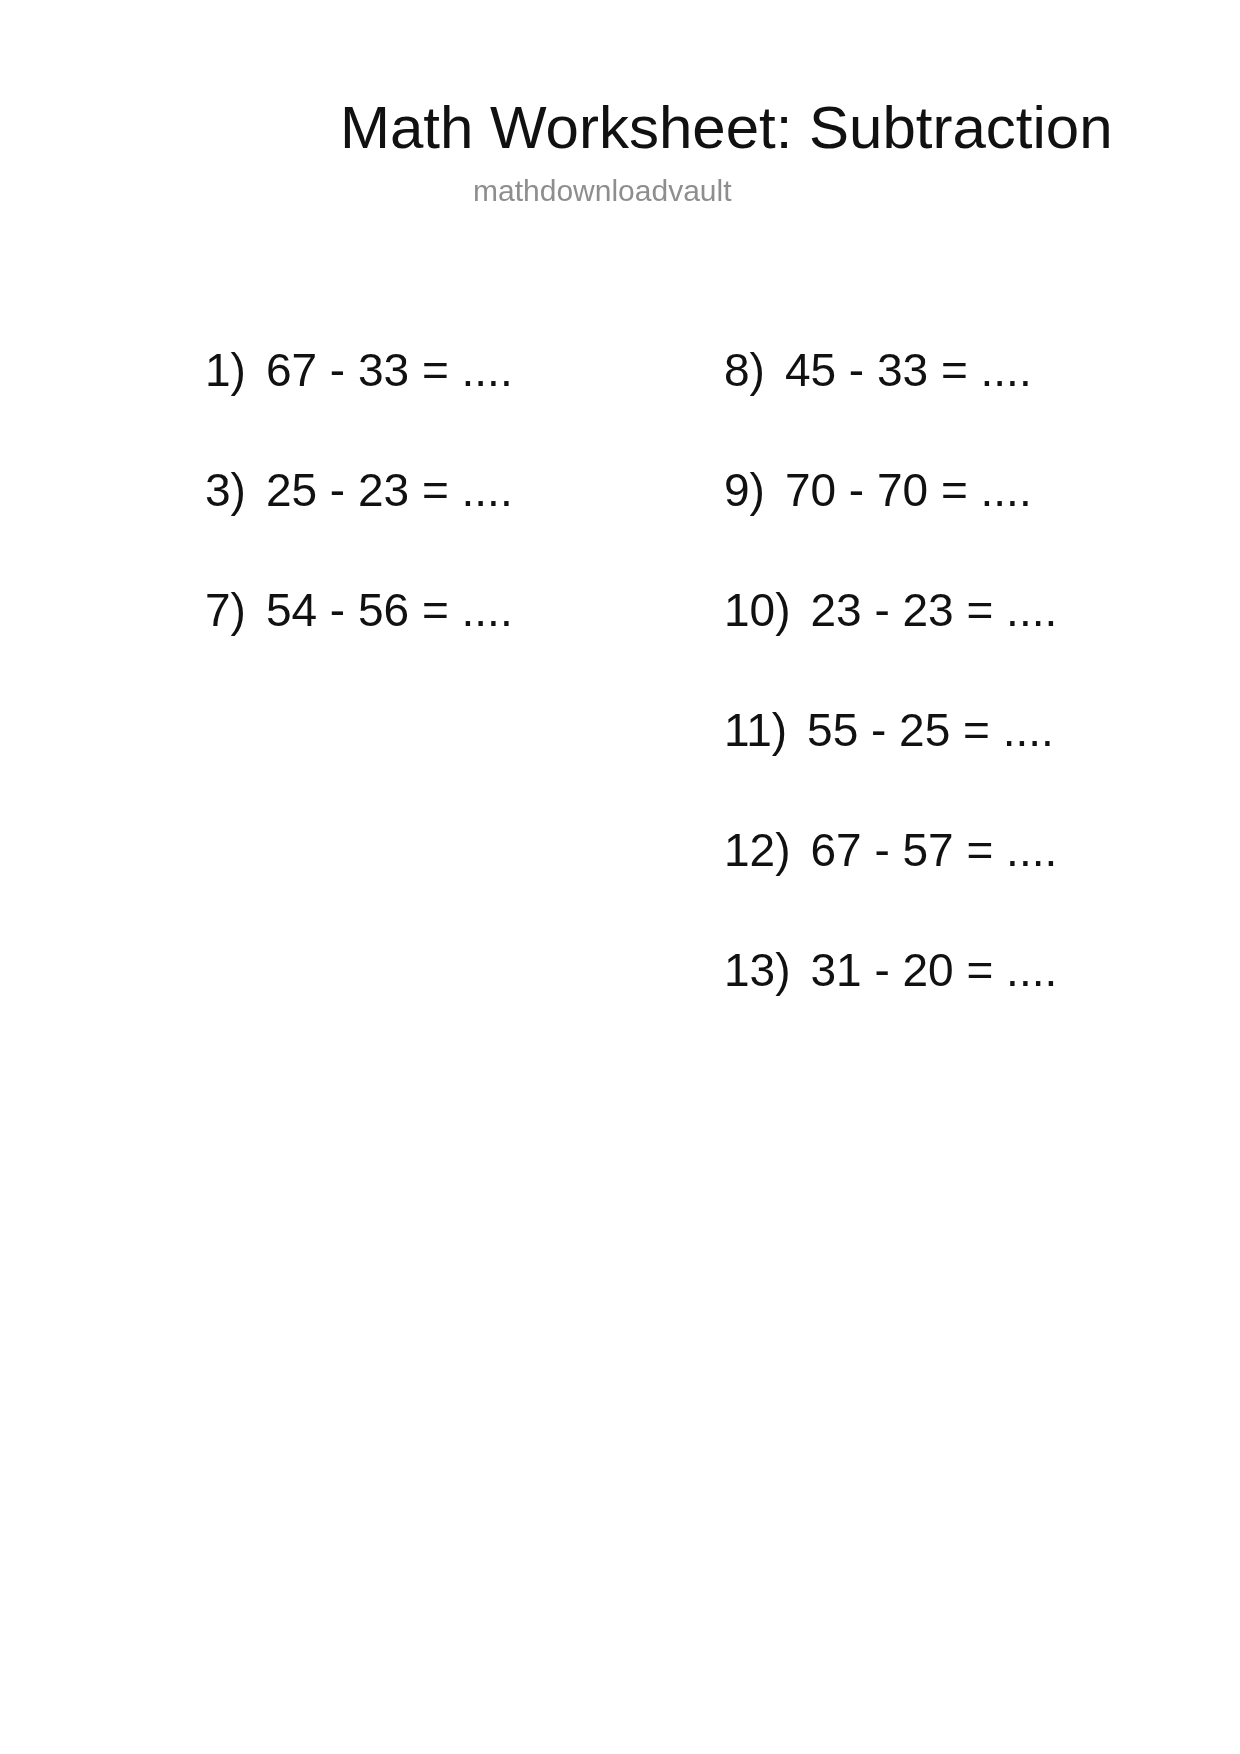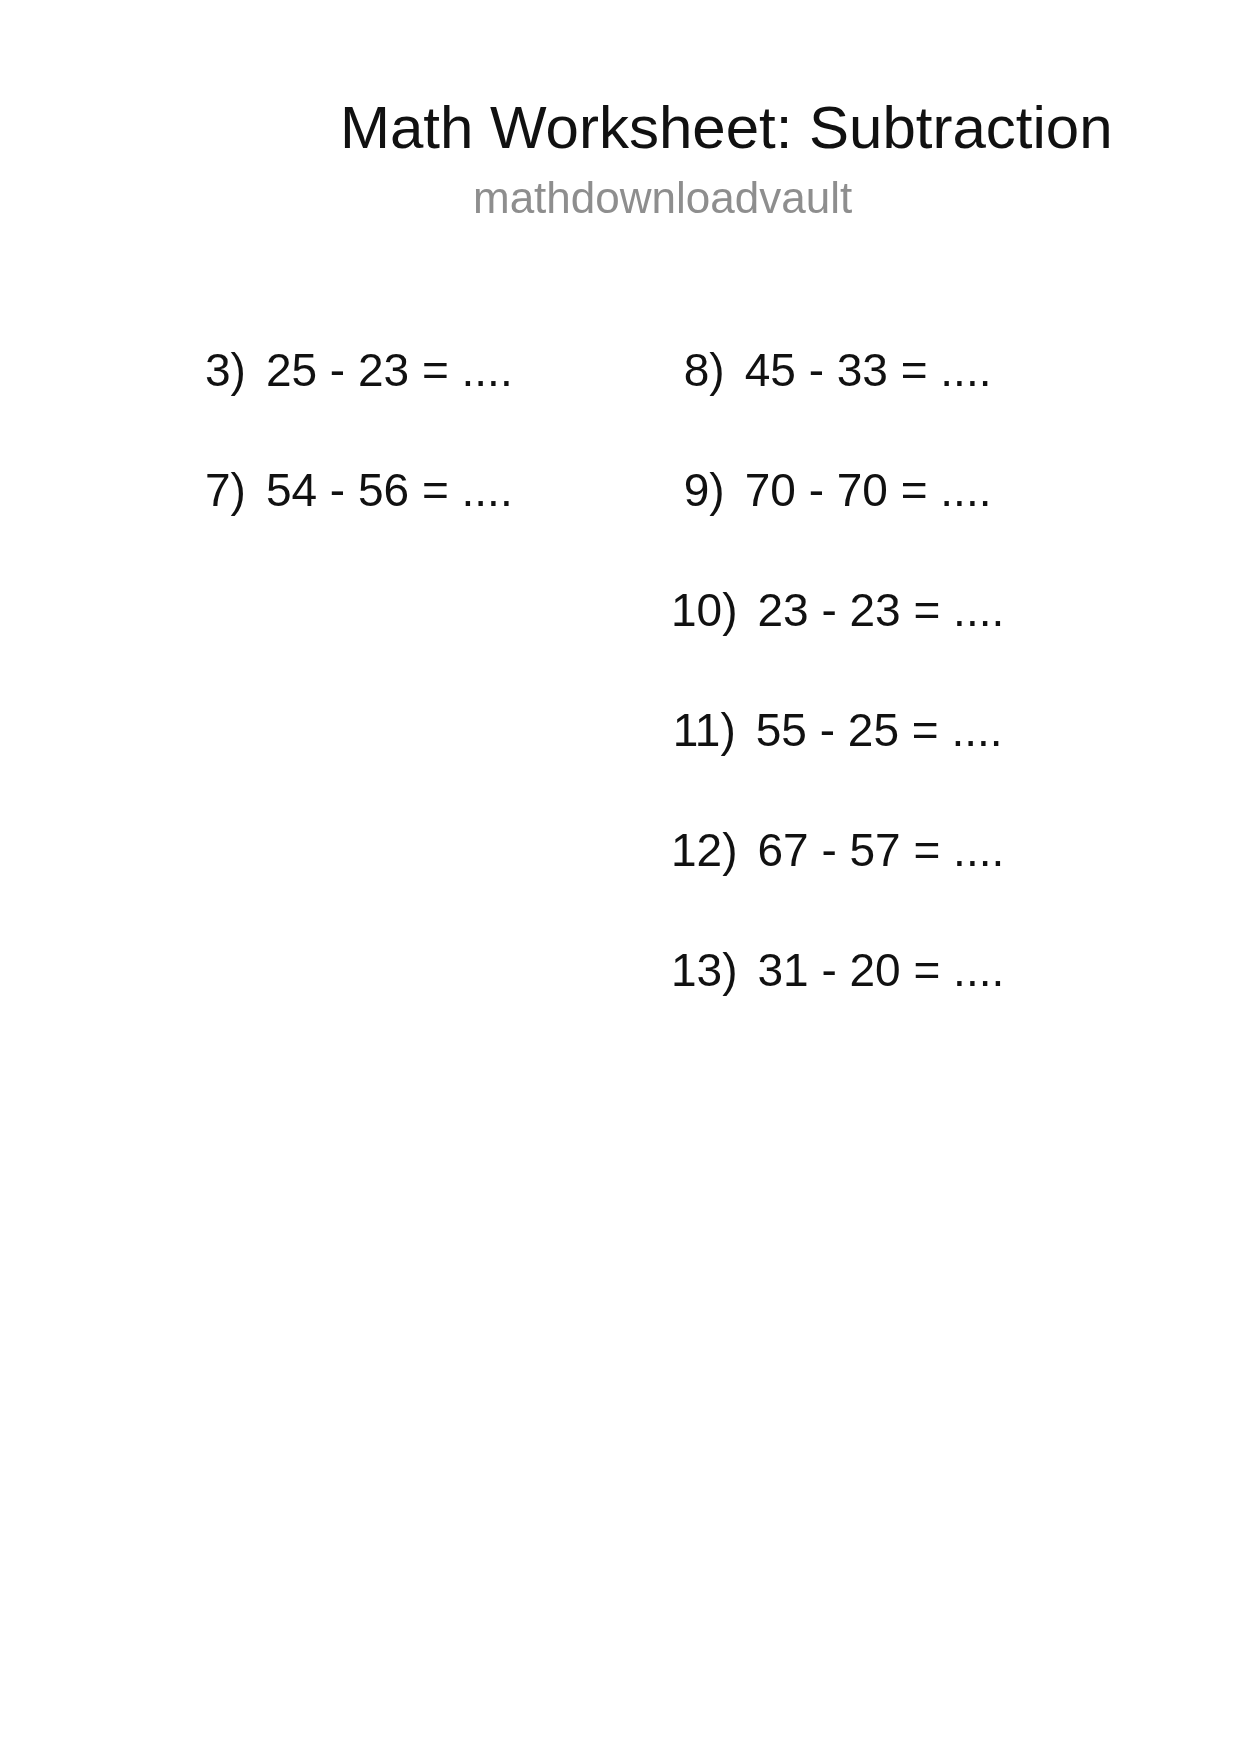--- a/index.html
+++ b/index.html
@@ -24,54 +24,55 @@
     font-size: 60px;
     font-weight: 400;
     line-height: 1;
     white-space: nowrap;
     color: #111111;
   }
   .subtitle {
     position: absolute;
     left: 473px;
     top: 176px;
-    font-size: 44px;
+    font-size: 30px;
     font-weight: 400;
     line-height: 1;
     white-space: nowrap;
     color: #8e8e8e;
   }
   .col {
     position: absolute;
     top: 347px;
     display: flex;
     flex-direction: column;
   }
   .col-left  { left: 205px; }
-  .col-right { left: 671px; align-items: center; }
+  .col-right { left: 724px; }
   .problem {
     height: 120px;
     font-size: 46px;
     line-height: 1;
     white-space: nowrap;
   }
   .expr {
     margin-left: 20px;
   }
 </style>
 </head>
 <body>
 
 <div class="page">
 
   <div class="title">Math Worksheet: Subtraction</div>
 
   <div class="subtitle">mathdownloadvault</div>
 
   <div class="col col-left">
+    <div class="problem"><span class="plabel">1)</span><span class="expr">67 - 33 = ....</span></div>
     <div class="problem"><span class="plabel">3)</span><span class="expr">25 - 23 = ....</span></div>
     <div class="problem"><span class="plabel">7)</span><span class="expr">54 - 56 = ....</span></div>
   </div>
 
   <div class="col col-right">
     <div class="problem"><span class="plabel">8)</span><span class="expr">45 - 33 = ....</span></div>
     <div class="problem"><span class="plabel">9)</span><span class="expr">70 - 70 = ....</span></div>
     <div class="problem"><span class="plabel">10)</span><span class="expr">23 - 23 = ....</span></div>
     <div class="problem"><span class="plabel">11)</span><span class="expr">55 - 25 = ....</span></div>
     <div class="problem"><span class="plabel">12)</span><span class="expr">67 - 57 = ....</span></div>

